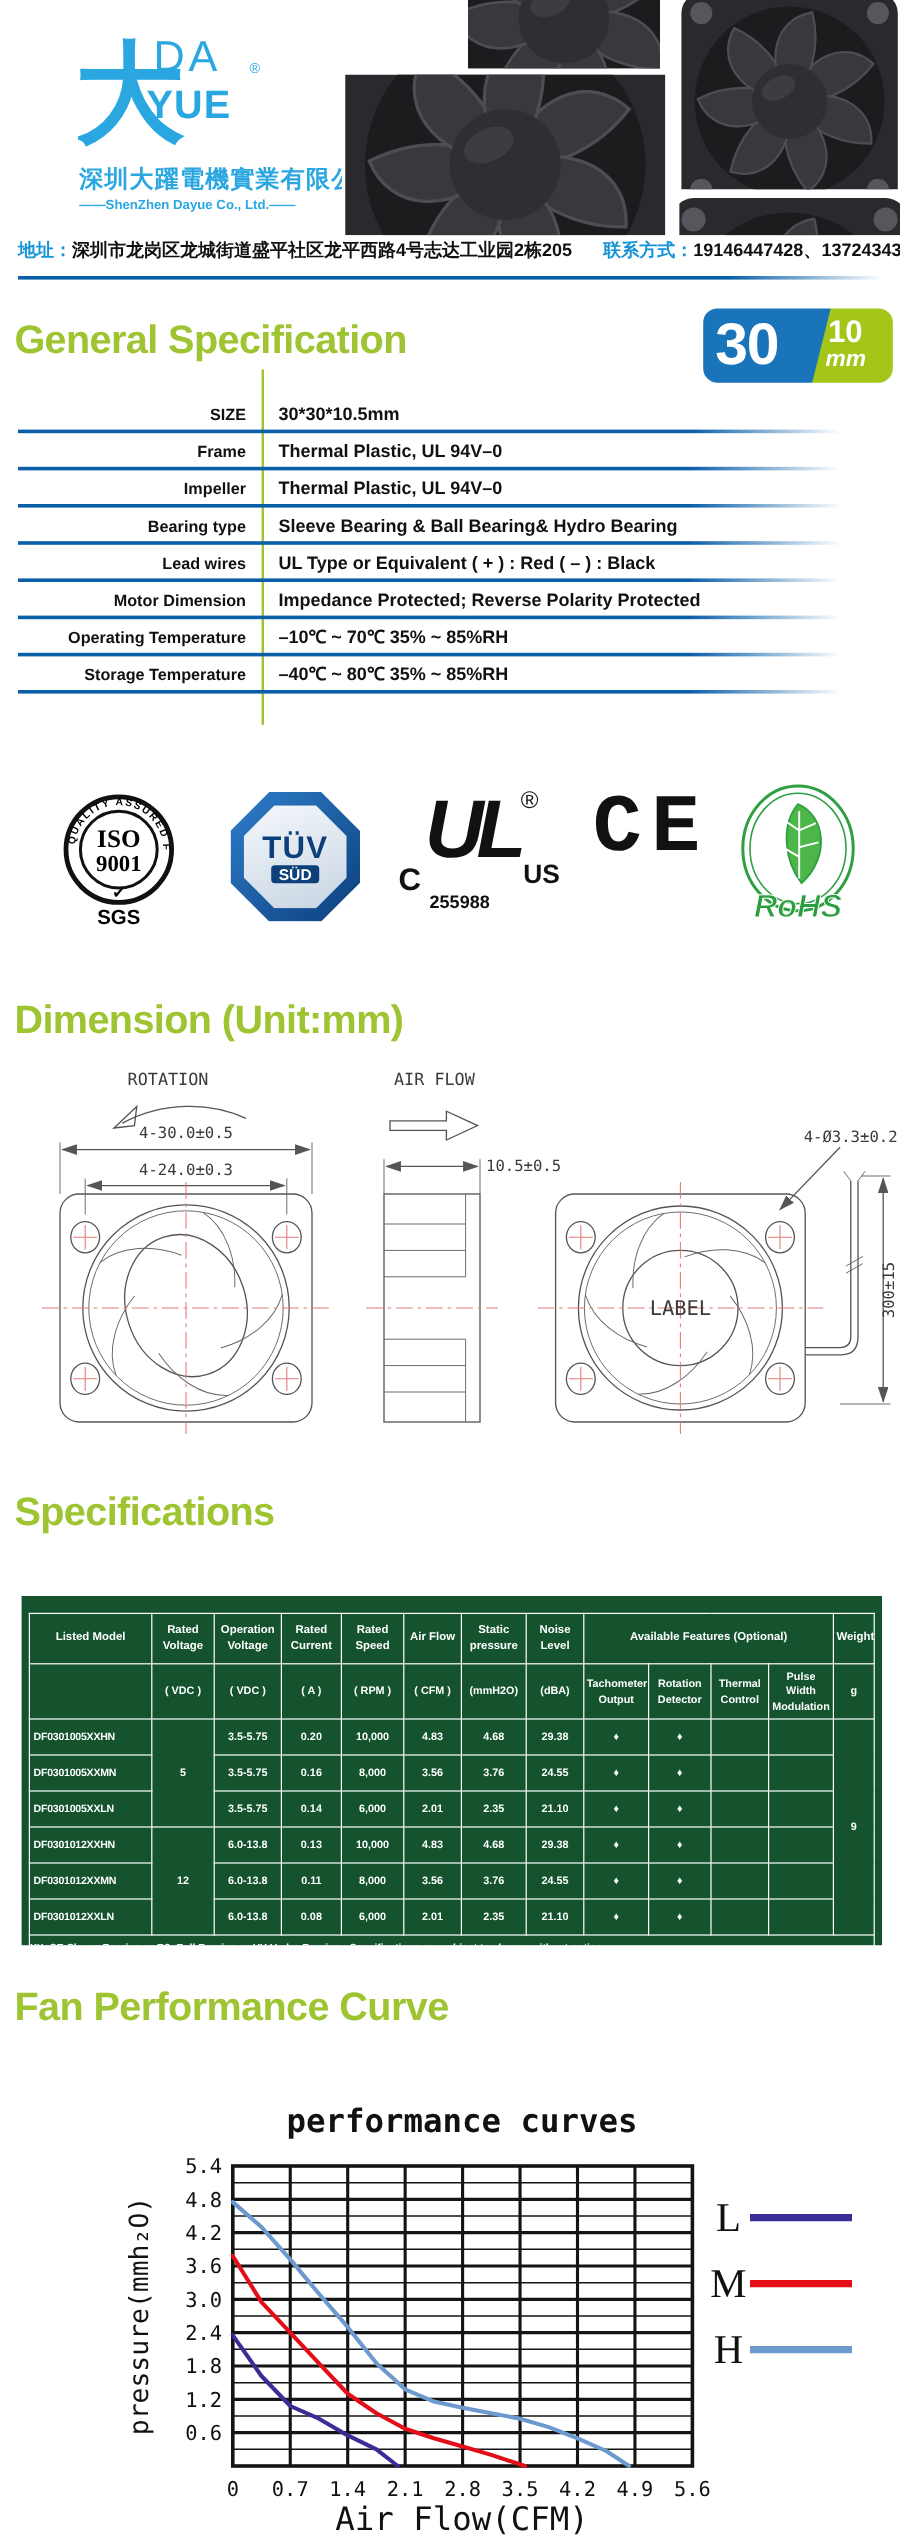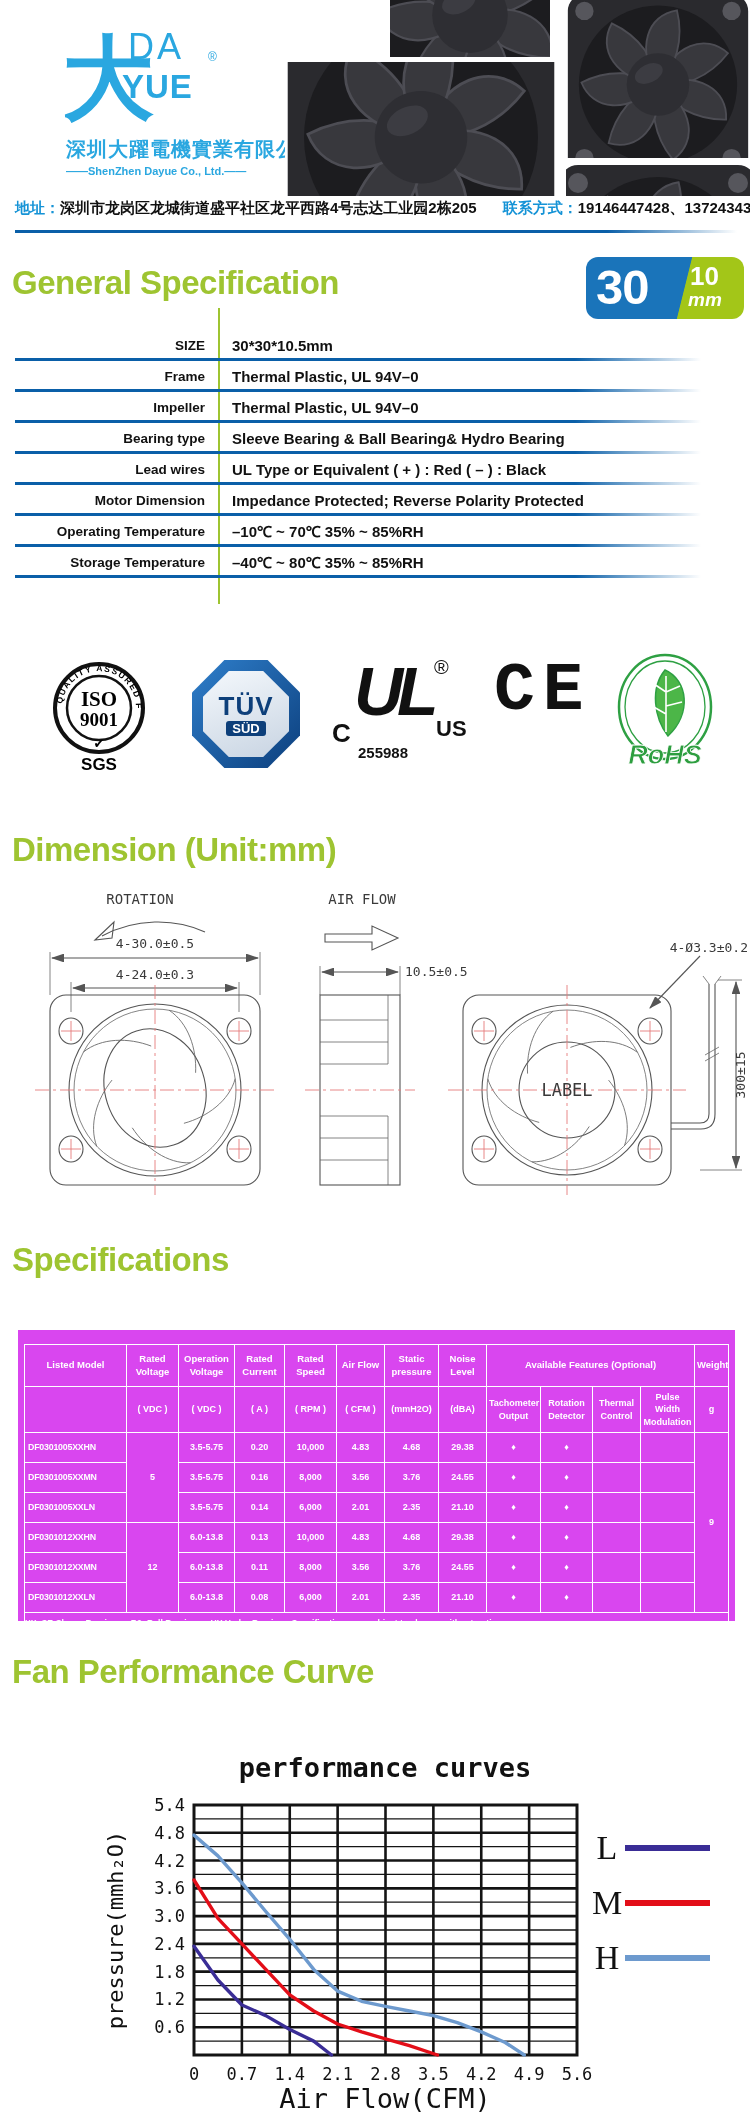--- a/index.html
+++ b/index.html
@@ -65,21 +65,21 @@
   .rohs-logo { left:608px; top:652px; width:115px; height:122px; }
 
   
   .dim-svg { position:absolute; left:0; top:880px; }
   .dim-svg text { font-family:"DejaVu Sans Mono", monospace; fill:#3a3a3a; }
   .cad { stroke:#555; fill:none; stroke-width:1.1; }
   .cadthin { stroke:#666; fill:none; stroke-width:0.8; }
   .cadred { stroke:#e57a7a; fill:none; stroke-width:0.9; }
 
   
-  .blue-panel { position:absolute; left:18px; top:1330px; width:717px; height:291px; background:#d946ef; }
+  .blue-panel { position:absolute; left:18px; top:1330px; width:717px; height:291px; background:#14532d; }
   .spec-table { border-collapse:collapse; margin:14px auto 0 auto; width:691px; table-layout:fixed; }
   .spec-table td { border:1.6px solid #fff; color:#fff; text-align:center; vertical-align:middle;
     font-size:9px; font-weight:700; padding:1px 2px; line-height:1.35; }
   .spec-table .hd { font-size:9.5px; }
   .spec-table .model-cell { text-align:left; padding-left:3px; font-size:8.8px; letter-spacing:-0.2px; }
   .spec-table tr.datarow { height:30px; }
   .spec-table tr.hrow1 { height:42px; }
   .spec-table tr.hrow2 { height:46px; }
   .spec-table .note-cell { text-align:left; font-size:8.6px; padding-left:0; height:22px; }
 

